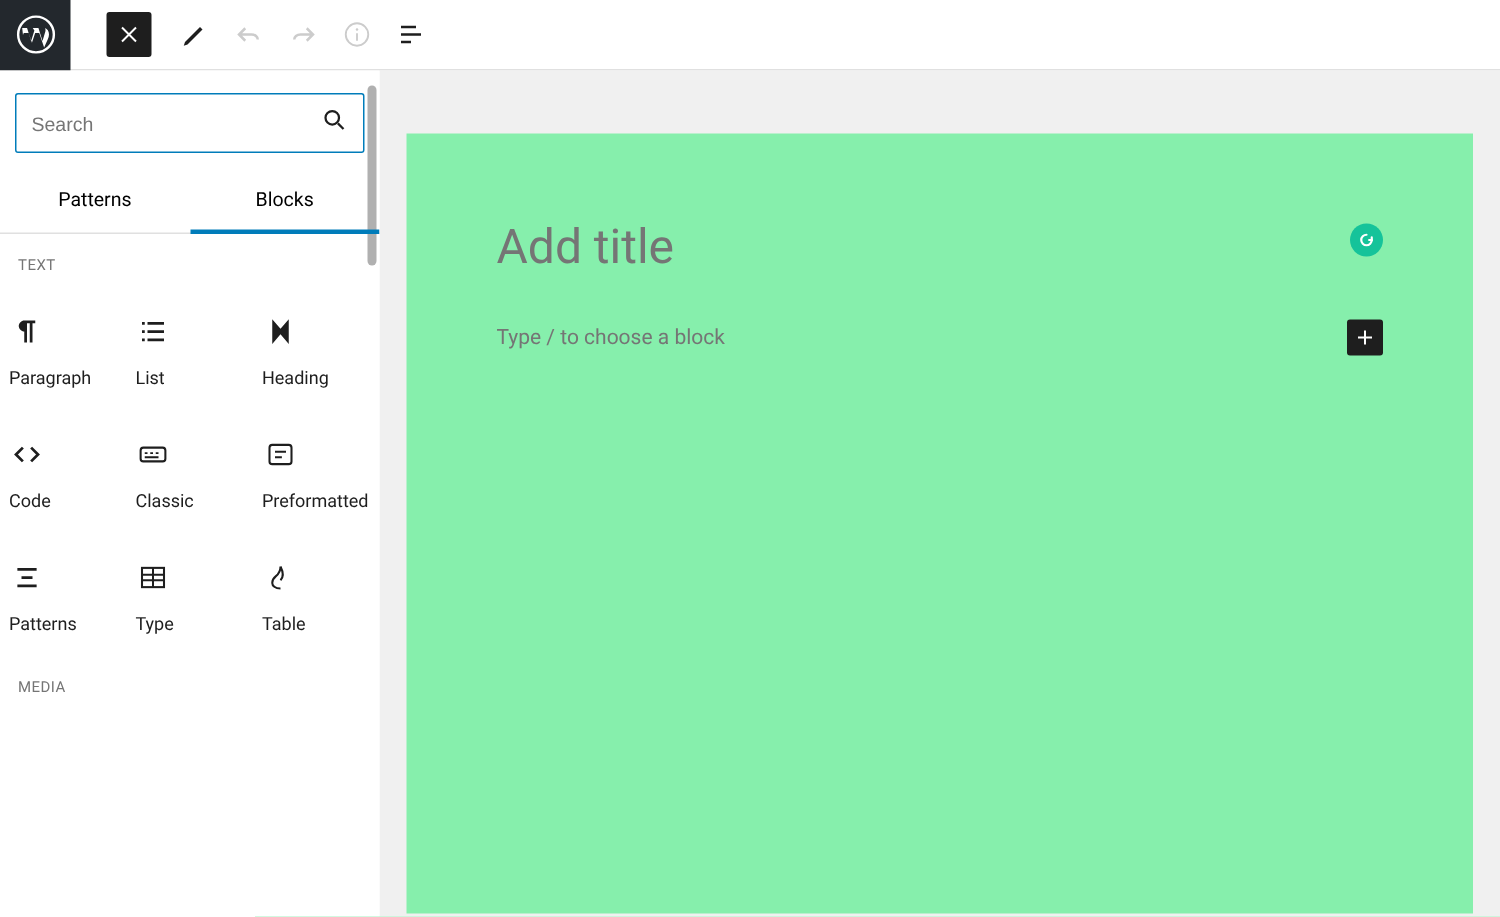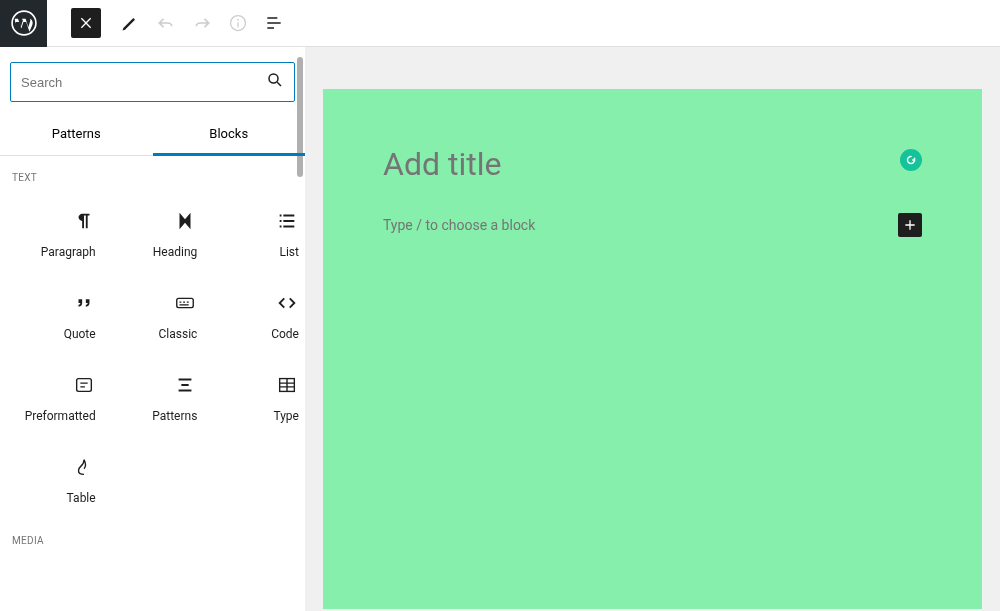--- a/index.html
+++ b/index.html
@@ -10,38 +10,38 @@
   .wp-logo svg { width: 26px; height: 26px; }
   .topbar-buttons { display: flex; align-items: center; padding-left: 10px; gap: 6px; }
   .close-btn { width: 30px; height: 30px; background: #1e1e1e; display: flex; align-items: center; justify-content: center; cursor: pointer; border-radius: 2px; margin-left: 14px; margin-right: 8px; }
   .close-btn svg { width: 16px; height: 16px; }
   .icon-btn { width: 30px; height: 30px; display: flex; align-items: center; justify-content: center; cursor: pointer; color: #1e1e1e; }
   .icon-btn.disabled { color: #ccc; cursor: default; }
   .icon-btn svg { width: 20px; height: 20px; }
 
   .main { display: flex; height: 564px; }
   
-  .sidebar { width: 305px; background: #fff; display: flex; flex-direction: column; position: relative; }
+  .sidebar { width: 253px; background: #fff; display: flex; flex-direction: column; position: relative; }
   .sidebar-scroll { overflow-y: auto; flex: 1; }
   .custom-scrollbar { position: absolute; right: 2px; top: 10px; width: 6px; height: 120px; background: #b0b0b0; border-radius: 3px; }
   
   .search-wrap { padding: 15px 10px 10px 10px; }
   .search-box { border: 1.5px solid #007cba; border-radius: 2px; display: flex; align-items: center; padding: 8px 10px; }
   .search-input { border: none; outline: none; flex: 1; font-size: 13px; color: #757575; background: transparent; }
   .search-input::placeholder { color: #757575; }
   .search-icon { width: 18px; height: 18px; }
   
   .tabs { display: flex; border-bottom: 1px solid #e0e0e0; }
   .tab { flex: 1; text-align: center; padding: 14px 0; font-size: 13px; cursor: pointer; position: relative; }
   .tab.active::after { content: ""; position: absolute; bottom: -1px; left: 0; right: 0; height: 3px; background: #007cba; }
   
   .section-label { font-size: 10px; color: #757575; padding: 16px 12px 8px 12px; text-transform: uppercase; letter-spacing: 0.3px; }
   
   .block-grid { display: grid; grid-template-columns: repeat(3, 1fr); }
-  .block-item { display: flex; flex-direction: column; align-items: flex-end; justify-content: center; padding: 18px 6px 14px 6px; cursor: pointer; gap: 12px; }
+  .block-item { display: flex; flex-direction: column; align-items: flex-start; justify-content: center; padding: 18px 6px 14px 6px; cursor: pointer; gap: 12px; }
   .block-icon { width: 24px; height: 24px; display: flex; align-items: center; justify-content: center; }
   .block-icon svg { width: 22px; height: 22px; }
   .block-label { font-size: 12px; color: #1e1e1e; text-align: center; }
   
   .canvas { flex: 1; background: #f0f0f0; padding: 42px 18px 0 18px; overflow: auto; }
   .page { background: #86efac; min-height: 520px; padding: 56px 60px; position: relative; }
   .title-placeholder { font-size: 32px; color: #757575; font-weight: 400; margin-bottom: 30px; }
   .content-row { display: flex; align-items: center; justify-content: space-between; gap: 44px; }
   .block-hint { font-size: 14px; color: #757575; }
   .add-block-btn { width: 24px; height: 24px; background: #1e1e1e; display: flex; align-items: center; justify-content: center; cursor: pointer; border-radius: 2px; }
@@ -120,57 +120,49 @@
           <span class="block-icon">
               <svg viewBox="0 0 24 24">
                 <path d="M10 4h8v2h-2v14h-2V6h-2v14h-2V12c-2 0-4-2-4-4s2-4 4-4z" fill="#1e1e1e"></path>
               </svg>
             </span>
           <span class="block-label">Paragraph</span>
         </div>
         <div class="block-item">
           <span class="block-icon">
               <svg viewBox="0 0 24 24">
+                <path d="M4 6h2M8 6h12M4 12h2M8 12h12M4 18h2M8 18h12" stroke="#1e1e1e" stroke-width="2"></path>
+              </svg>
+            </span>
+          <span class="block-label">List</span>
+        </div>
+        <div class="block-item">
+          <span class="block-icon">
+              <svg viewBox="0 0 24 24">
                 <path d="M6 3l6 7 6-7v18l-6-7-6 7V3z" fill="#1e1e1e"></path>
               </svg>
             </span>
           <span class="block-label">Heading</span>
         </div>
         <div class="block-item">
           <span class="block-icon">
               <svg viewBox="0 0 24 24">
-                <path d="M4 6h2M8 6h12M4 12h2M8 12h12M4 18h2M8 18h12" stroke="#1e1e1e" stroke-width="2"></path>
-              </svg>
-            </span>
-          <span class="block-label">List</span>
-        </div>
-        <div class="block-item">
-          <span class="block-icon">
-              <svg viewBox="0 0 24 24">
-                <path d="M6 8h4v4c0 2-1 4-4 4v-2c1 0 2-1 2-2H6V8zm8 0h4v4c0 2-1 4-4 4v-2c1 0 2-1 2-2h-2V8z" fill="#1e1e1e"></path>
-              </svg>
-            </span>
-          <span class="block-label">Quote</span>
+                <path d="M9 7l-5 5 5 5M15 7l5 5-5 5" stroke="#1e1e1e" stroke-width="2" fill="none"></path>
+              </svg>
+            </span>
+          <span class="block-label">Code</span>
         </div>
         <div class="block-item">
           <span class="block-icon">
               <svg viewBox="0 0 24 24">
                 <rect x="3" y="7" width="18" height="10" rx="2" stroke="#1e1e1e" stroke-width="1.5" fill="none"></rect>
                 <path d="M6 11h2M10 11h2M14 11h2M6 14h10" stroke="#1e1e1e" stroke-width="1.3"></path>
               </svg>
             </span>
           <span class="block-label">Classic</span>
-        </div>
-        <div class="block-item">
-          <span class="block-icon">
-              <svg viewBox="0 0 24 24">
-                <path d="M9 7l-5 5 5 5M15 7l5 5-5 5" stroke="#1e1e1e" stroke-width="2" fill="none"></path>
-              </svg>
-            </span>
-          <span class="block-label">Code</span>
         </div>
         <div class="block-item">
           <span class="block-icon">
               <svg viewBox="0 0 24 24">
                 <rect x="4" y="5" width="16" height="14" rx="2" stroke="#1e1e1e" stroke-width="1.5" fill="none"></rect>
                 <path d="M8 10h8M8 14h5" stroke="#1e1e1e" stroke-width="1.5"></path>
               </svg>
             </span>
           <span class="block-label">Preformatted</span>
         </div>

